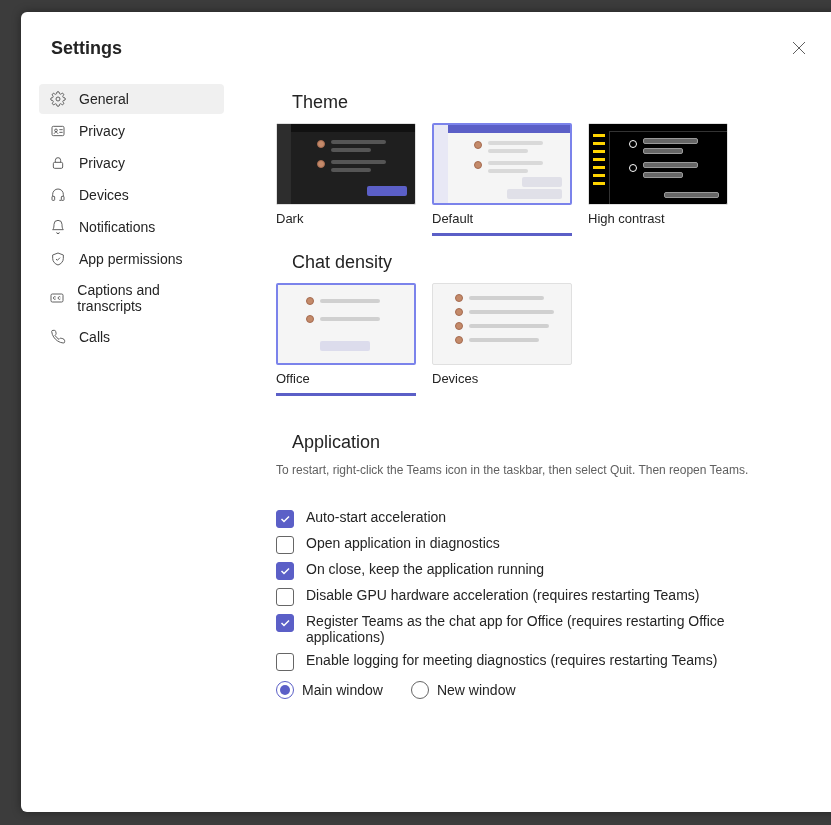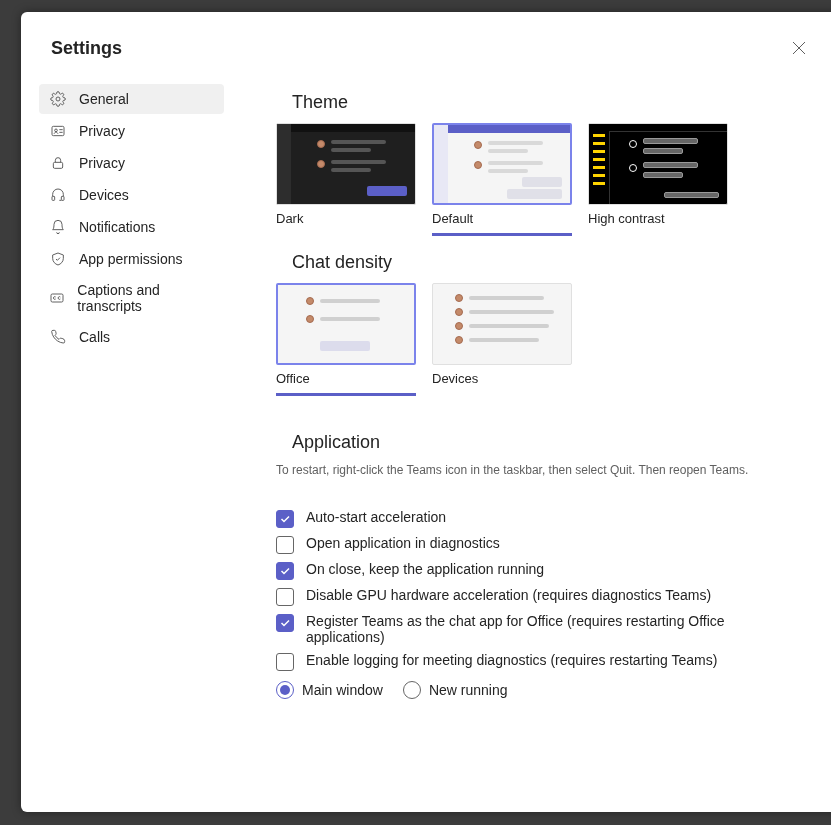--- a/index.html
+++ b/index.html
@@ -124,21 +124,21 @@
 
   .checkbox-row { display:flex; align-items:flex-start; gap:12px; margin:7px 0; cursor:pointer; }
   .checkbox {
     width:18px; height:18px; border:1px solid #666; border-radius:3px;
     flex-shrink:0; display:flex; align-items:center; justify-content:center;
     background:#fff; margin-top:1px;
   }
   .checkbox.checked { background:#5b5fc7; border-color:#5b5fc7; }
   .checkbox.checked svg { width:12px; height:12px; color:#fff; }
 
-  .radio-row { display:flex; gap:20px; margin-top:10px; }
+  .radio-row { display:flex; gap:28px; margin-top:10px; }
   .radio-item { display:flex; align-items:center; gap:8px; cursor:pointer; }
   .radio {
     width:18px;height:18px;border:1px solid #666;border-radius:50%;
     display:flex;align-items:center;justify-content:center;flex-shrink:0;
   }
   .radio.checked{border-color:#5b5fc7;}
   .radio.checked::after{content:"";width:10px;height:10px;border-radius:50%;background:#5b5fc7;}
 
   
   .scrollbar-track{
@@ -337,21 +337,21 @@
           <div class="checkbox-row">
             <span class="checkbox checked">
               <svg viewBox="0 0 24 24" fill="none" stroke="currentColor" stroke-width="3">
                 <path d="M5 12l5 5L20 7"></path>
               </svg>
             </span>
             <span>On close, keep the application running</span>
           </div>
           <div class="checkbox-row">
             <span class="checkbox "></span>
-            <span>Disable GPU hardware acceleration (requires diagnostics Teams)</span>
+            <span>Disable GPU hardware acceleration (requires restarting Teams)</span>
           </div>
           <div class="checkbox-row">
             <span class="checkbox checked">
               <svg viewBox="0 0 24 24" fill="none" stroke="currentColor" stroke-width="3">
                 <path d="M5 12l5 5L20 7"></path>
               </svg>
             </span>
             <span>Register Teams as the chat app for Office (requires restarting Office applications)</span>
           </div>
           <div class="checkbox-row">
@@ -360,21 +360,21 @@
           </div>
         </div>
 
       <div class="radio-row" id="openchat-row">
           <div class="radio-item">
             <span class="radio checked"></span>
             <span>Main window</span>
           </div>
           <div class="radio-item">
             <span class="radio "></span>
-            <span>New running</span>
+            <span>New window</span>
           </div>
         </div>
     </div>
 
     <div class="scrollbar-track">
       <div class="scrollbar-thumb"></div>
     </div>
   </div>
 </div>
 

